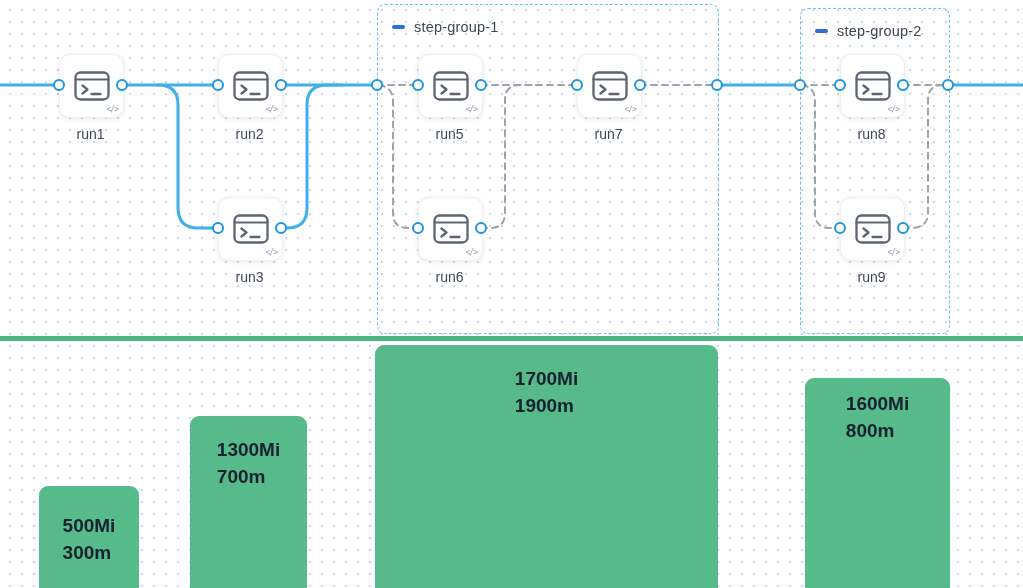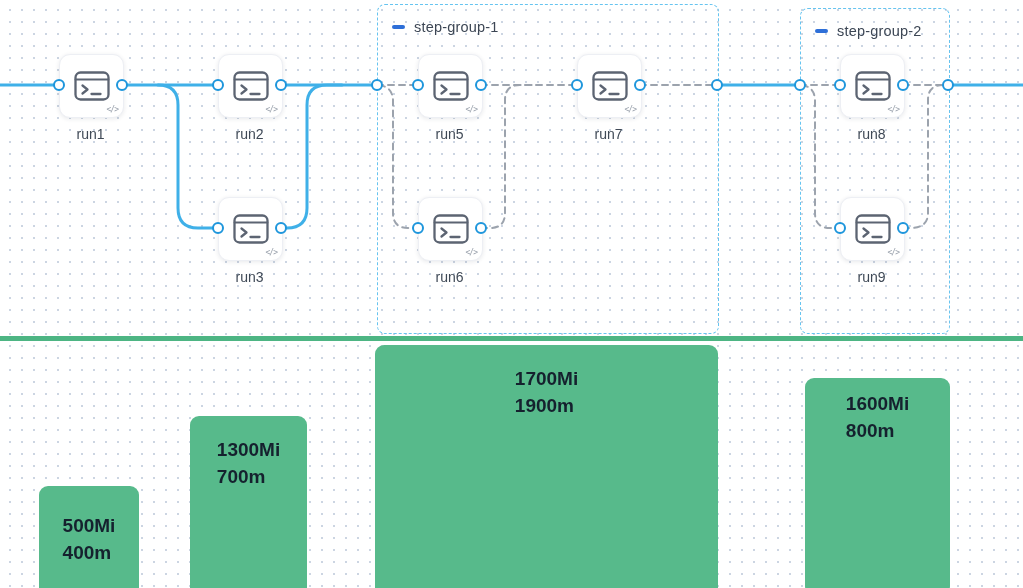--- a/index.html
+++ b/index.html
@@ -233,21 +233,21 @@
   <div class="port" style="left:412px;top:222px"></div>
   <div class="port" style="left:475px;top:222px"></div>
   <div class="port" style="left:834px;top:222px"></div>
   <div class="port" style="left:897px;top:222px"></div>
 
   <div class="divider"></div>
 
   <div class="bar pt26" style="left:39px;top:486px;width:100px;height:97px">
     <div class="bar-text">
       <div>500Mi</div>
-      <div>400m</div>
+      <div>300m</div>
     </div>
   </div>
 
   <div class="bar pt20" style="left:190px;top:416px;width:117px;height:167px">
     <div class="bar-text">
       <div>1300Mi</div>
       <div>700m</div>
     </div>
   </div>
 

